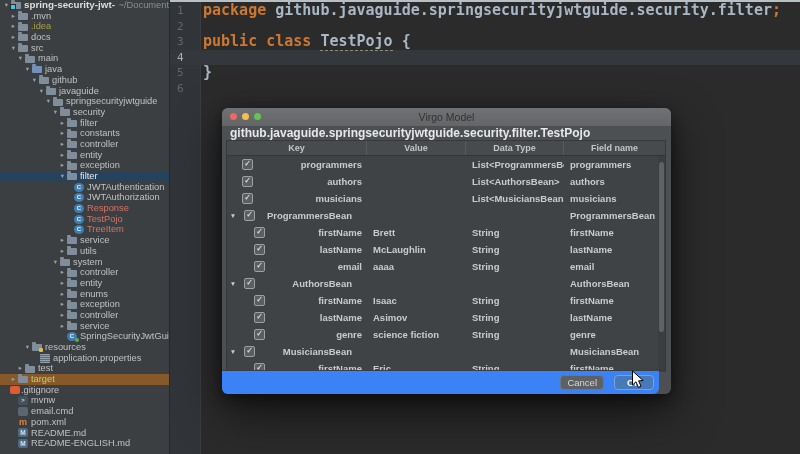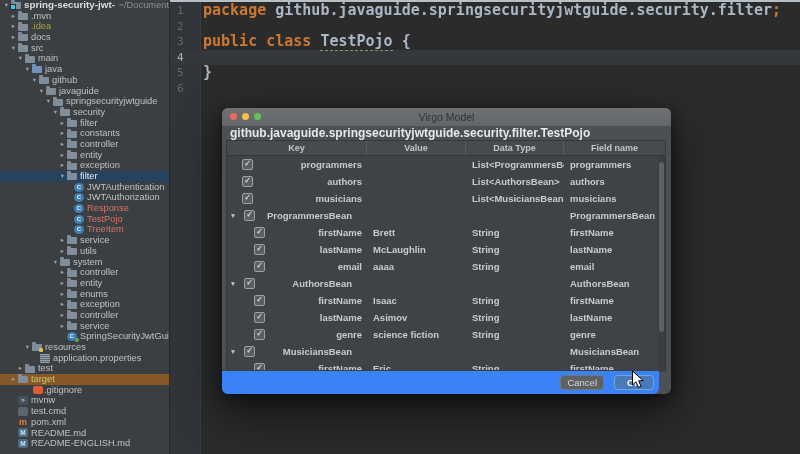--- a/index.html
+++ b/index.html
@@ -286,34 +286,34 @@
       <div class="tree-row" style="padding-left: 16px;">
         <span class="arrow">▸</span>
         <i class="icon ic-folder"></i>
         <span class="label">test</span>
       </div>
       <div class="tree-row target-row" style="padding-left: 9px;">
         <span class="arrow">▸</span>
         <i class="icon ic-folder"></i>
         <span class="label">target</span>
       </div>
-      <div class="tree-row" style="padding-left: 23px;">
+      <div class="tree-row" style="padding-left: 0;">
         <span class="arrow"></span>
         <i class="icon ic-file-git"></i>
         <span class="label">.gitignore</span>
       </div>
       <div class="tree-row" style="padding-left: 9px;">
         <span class="arrow"></span>
         <i class="icon ic-file-script">&gt;</i>
         <span class="label">mvnw</span>
       </div>
       <div class="tree-row" style="padding-left: 9px;">
         <span class="arrow"></span>
         <i class="icon ic-file-cmd"></i>
-        <span class="label">test.cmd</span>
+        <span class="label">email.cmd</span>
       </div>
       <div class="tree-row" style="padding-left: 9px;">
         <span class="arrow"></span>
         <i class="icon ic-file-maven">m</i>
         <span class="label">pom.xml</span>
       </div>
       <div class="tree-row" style="padding-left: 9px;">
         <span class="arrow"></span>
         <i class="icon ic-file-md">M</i>
         <span class="label">README.md</span>

